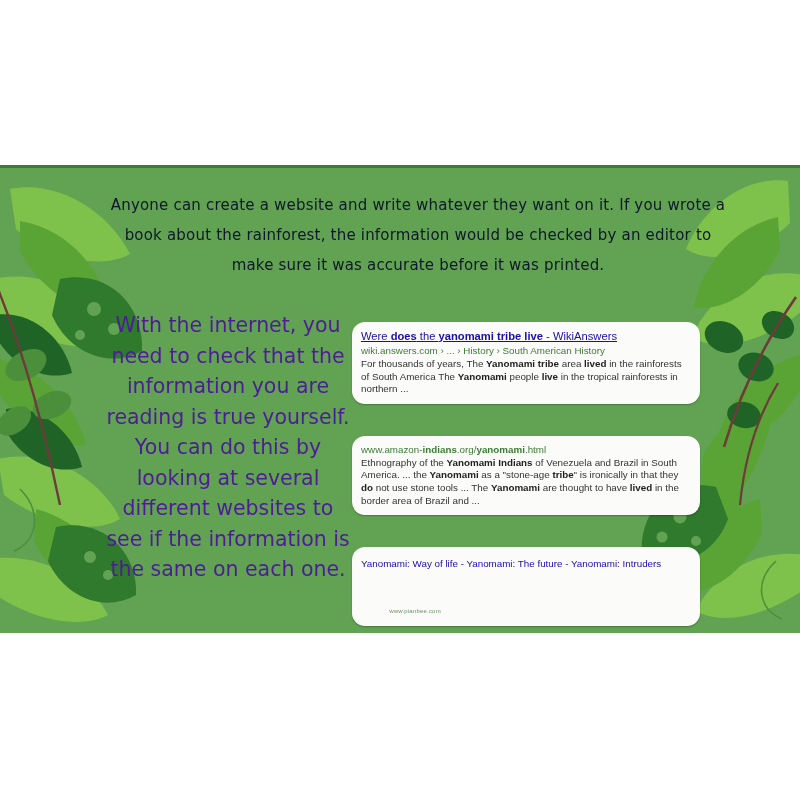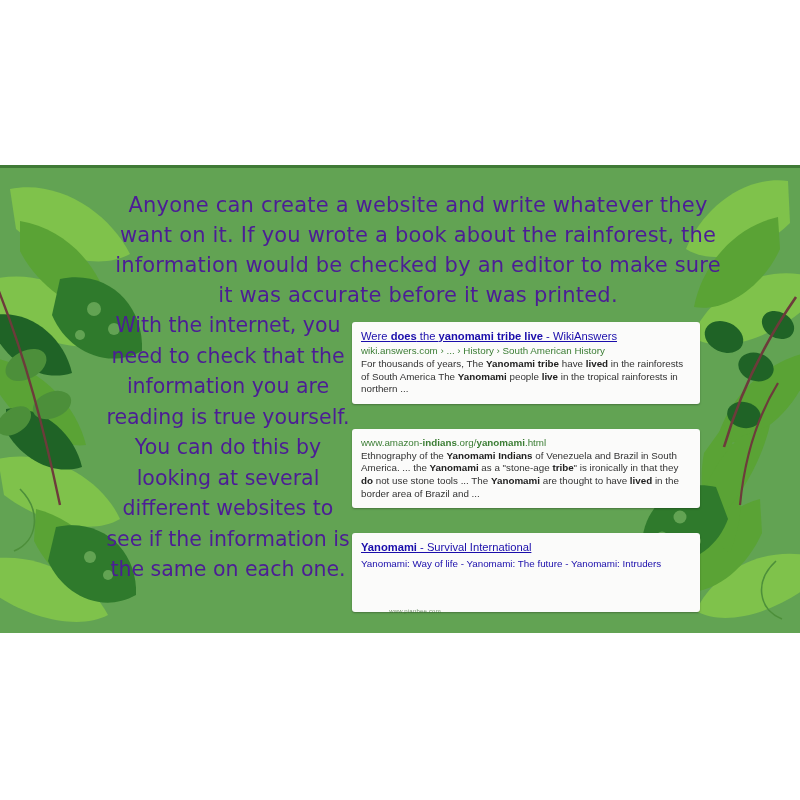--- a/index.html
+++ b/index.html
@@ -15,39 +15,39 @@
     background:#62a353;overflow:hidden;
   }
   .slide-topline{position:absolute;left:0;top:0;width:800px;height:3px;background:#3f7a36;}
 
   
   .foliage{position:absolute;pointer-events:none;}
 
   
   .headline{
     position:absolute;left:108px;top:25px;width:620px;
-    text-align:center;color:#4c1d95;
+    text-align:center;color:#0f172a;
     font-family:"DejaVu Sans", sans-serif;
-    font-size:21px;line-height:30px;letter-spacing:.2px;
+    font-size:15px;line-height:30px;letter-spacing:.2px;
   }
 
   
   .lead{
     position:absolute;left:104px;top:145px;width:248px;
     text-align:center;color:#4c1d95;
     font-size:20.5px;line-height:30.5px;
   }
 
   
   .serp{position:absolute;left:352px;top:157px;width:348px;}
   .card{
     position:relative;background:#fbfbfa;
-    border-radius:3px;
+    border-radius:13px;
     box-shadow:0 1px 2px rgba(0,0,0,.28);
-    padding:7px 9px 8px 9px;margin-bottom:25px;
+    padding:7px 9px 8px 9px;margin-bottom:32px;
     font-family:"Liberation Sans", sans-serif;
   }
   .card.c1{min-height:48px;}
   .card.c2{min-height:60px;}
   .card.c3{min-height:64px;}
   .r-title{
     color:#1a0dab;font-size:11.2px;line-height:14px;
     text-decoration:underline;margin-bottom:1px;white-space:nowrap;
   }
   .r-title b{font-weight:bold;}
@@ -144,30 +144,29 @@
 
     <div class="headline">Anyone can create a website and write whatever they want on it. If you wrote a book about the rainforest, the information would be checked by an editor to make sure it was accurate before it was printed.</div>
 
     <div class="lead">With the internet, you need to check that the information you are reading is true yourself. You can do this by looking at several different websites to see if the information is the same on each one.</div>
 
     <div class="serp">
 
       <div class="card c1">
         <div class="r-title"><span>Were </span><b>does</b><span> the </span><b>yanomami tribe live</b><span> - WikiAnswers</span></div>
         <div class="r-url"><span>wiki.answers.com › ... › History › South American History</span></div>
-        <div class="r-snip"><span>For thousands of years, The </span><b>Yanomami tribe</b><span> have </span><b>lived</b><span> in the rainforests of South America The </span><b>Yanomami</b><span> people </span><b>live</b><span> in the tropical rainforests in northern ...</span></div>
+        <div class="r-snip"><span>For thousands of years, The </span><b>Yanomami tribe</b><span> area </span><b>lived</b><span> in the rainforests of South America The </span><b>Yanomami</b><span> people </span><b>live</b><span> in the tropical rainforests in northern ...</span></div>
       </div>
 
       <div class="card c2">
         <div class="r-url"><span>www.amazon-</span><b>indians</b><span>.org/</span><b>yanomami</b><span>.html</span></div>
         <div class="r-snip"><span>Ethnography of the </span><b>Yanomami Indians</b><span> of Venezuela and Brazil in South America. ... the </span><b>Yanomami</b><span> as a "stone-age </span><b>tribe</b><span>" is ironically in that they </span><b>do</b><span> not use stone tools ... The </span><b>Yanomami</b><span> are thought to have </span><b>lived</b><span> in the border area of Brazil and ...</span></div>
       </div>
 
       <div class="card c3">
-        <div class="r-title"><b>Yanomami</b><span> - Survival International</span></div>
         <div class="r-sitelinks">Yanomami: Way of life - Yanomami: The future - Yanomami: Intruders</div>
       </div>
 
     </div>
 
     <div class="watermark">www.pianbee.com</div>
 
   </div>
 </div>
 

